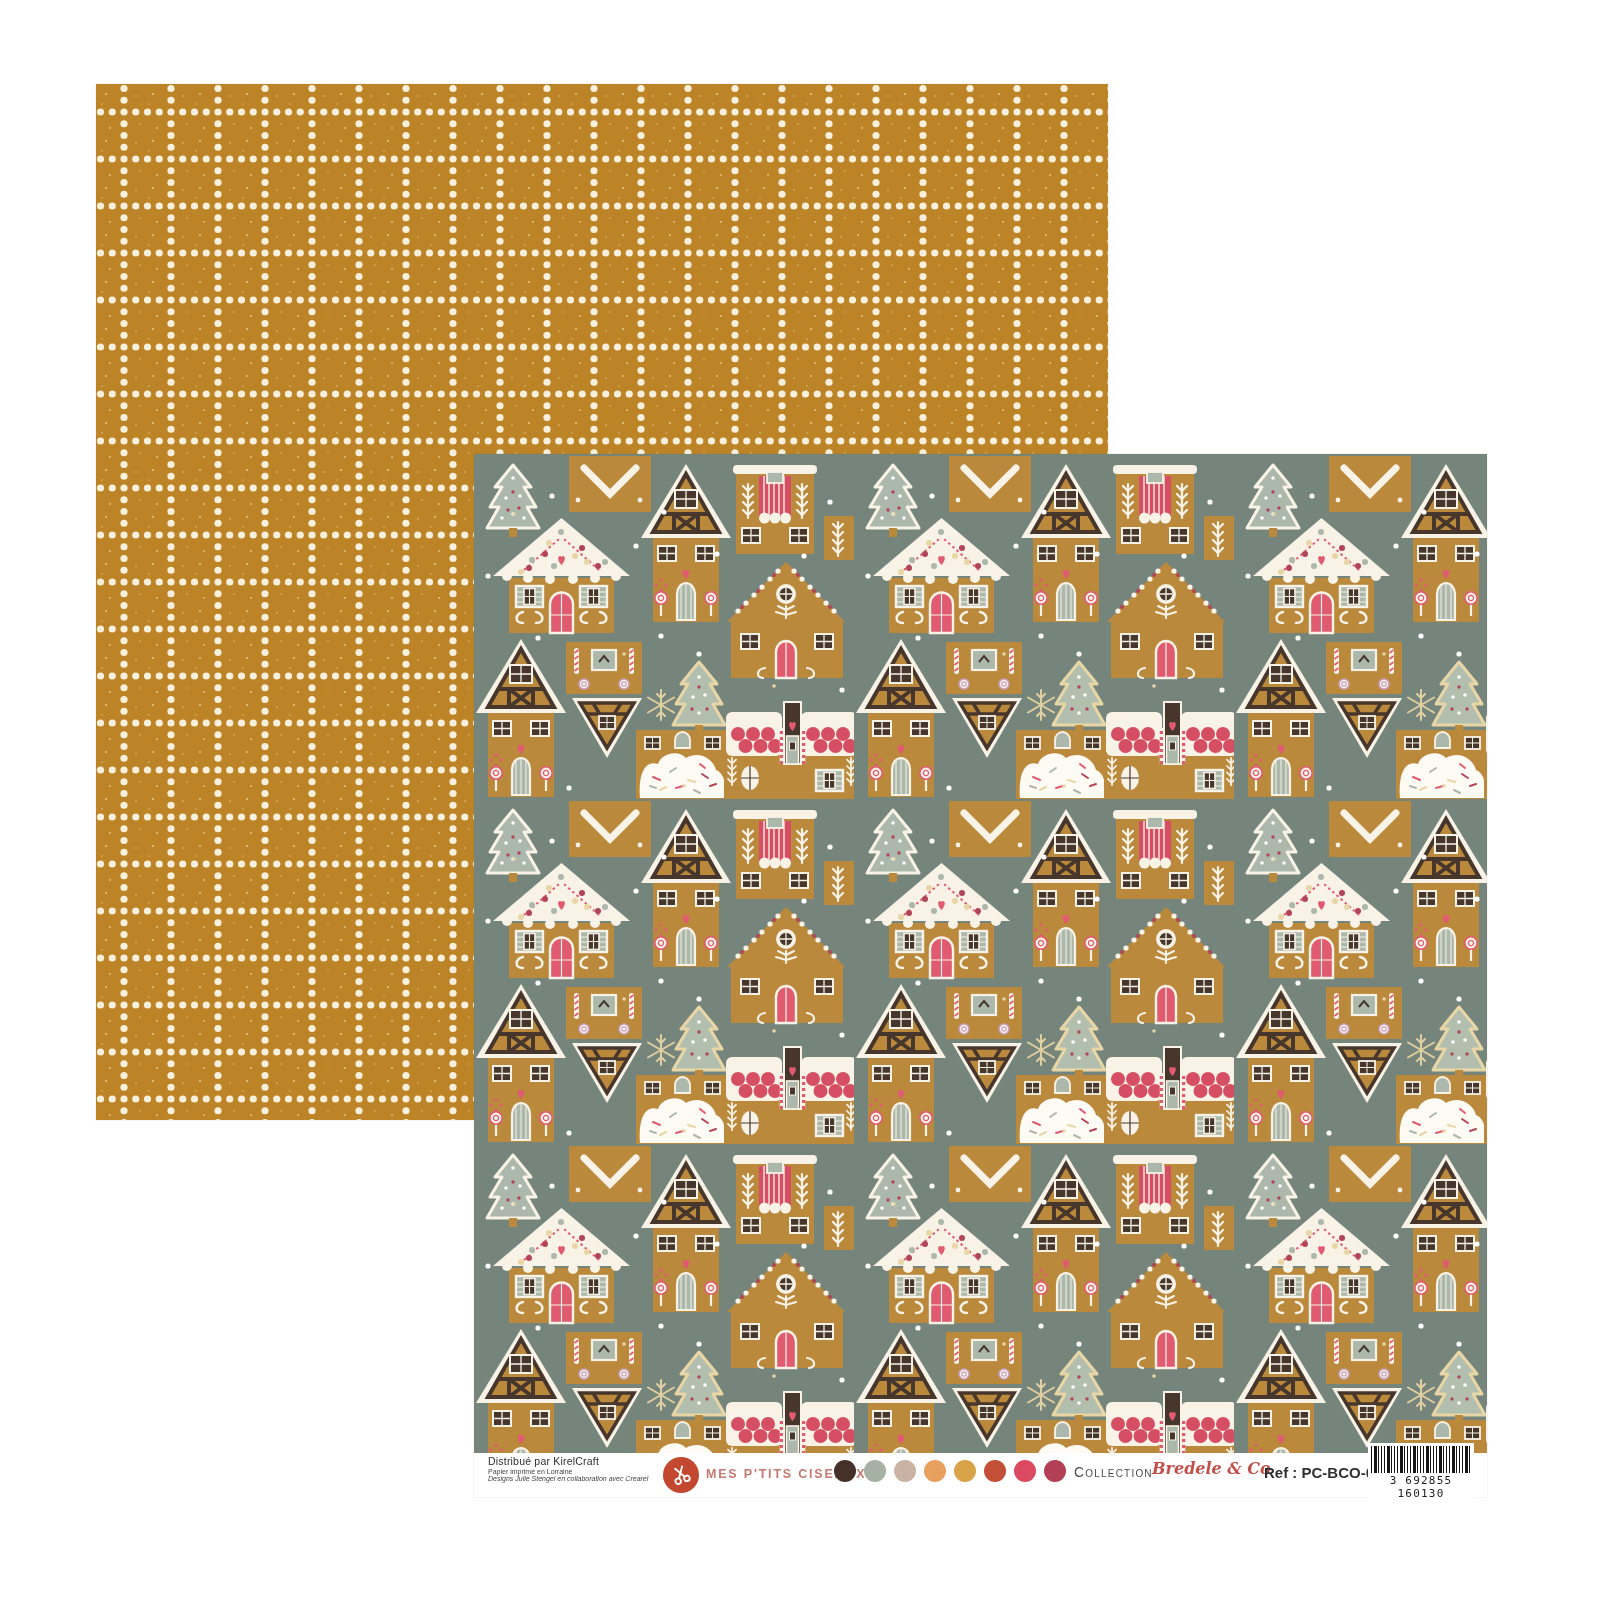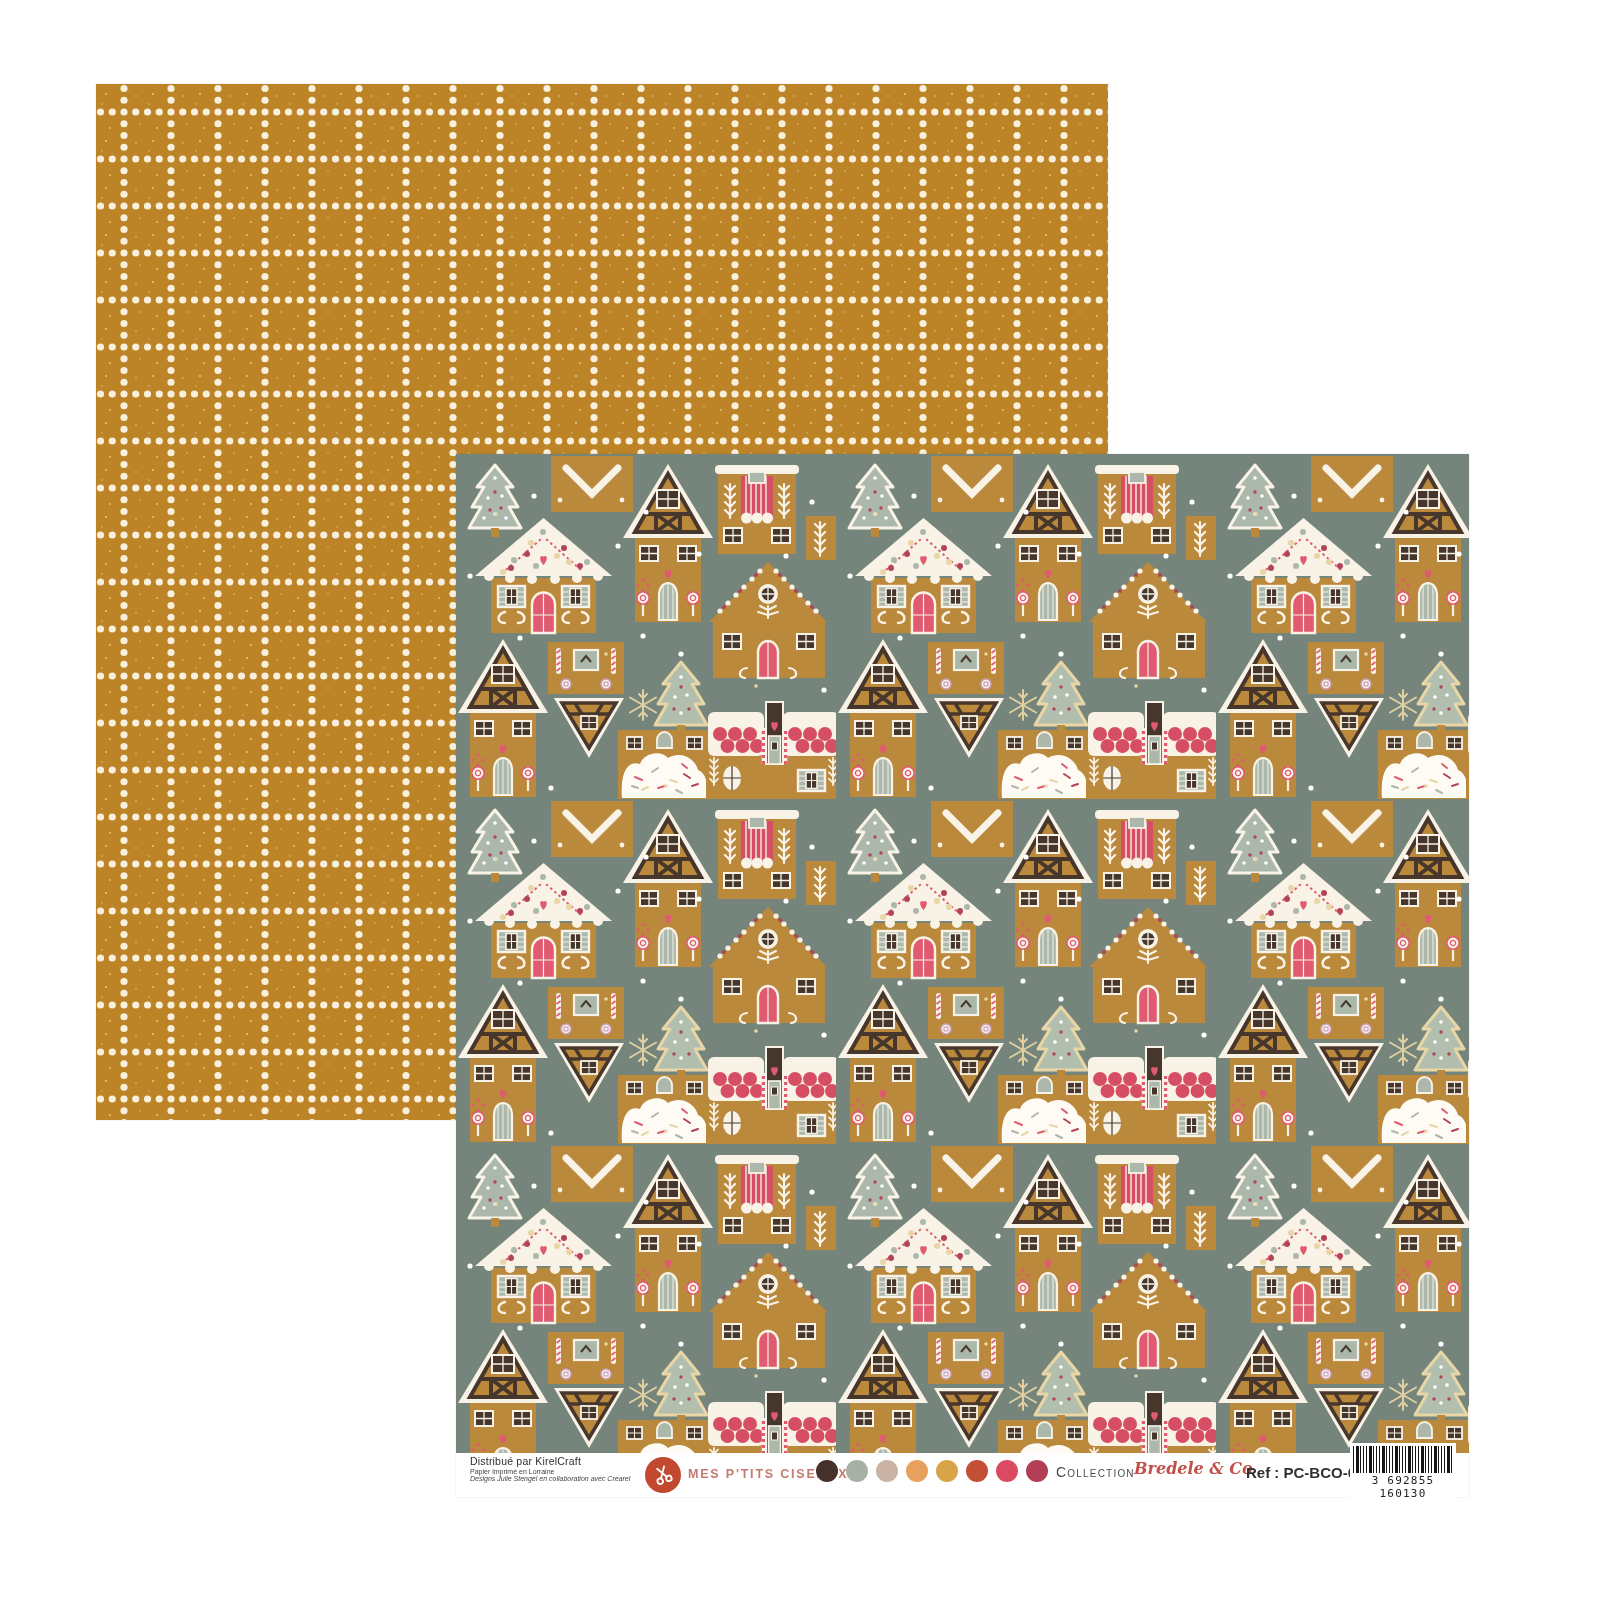--- a/index.html
+++ b/index.html
@@ -2,21 +2,21 @@
 <html><head>
 <meta charset="utf-8">
 <style>
   html,body{margin:0;padding:0;}
   body{
     width:1600px;height:1600px;position:relative;background:#ffffff;
     font-family:"Liberation Sans", sans-serif;overflow:hidden;
   }
   .sheet{position:absolute;box-shadow:0 0 0 1px rgba(0,0,0,0.04);}
   .back-sheet{left:96px;top:84px;width:1012px;height:1036px;background:#bc8427;}
-  .front-sheet{left:456px;top:454px;width:1013px;height:1043px;background:#fdba74;}
+  .front-sheet{left:474px;top:454px;width:1013px;height:1043px;background:#fdba74;}
   .pattern-area{position:absolute;left:0;top:0;width:1013px;height:999px;overflow:hidden;}
   .footer-strip{position:absolute;left:0;top:999px;width:1013px;height:44px;background:#ffffff;}
 
   .credits{position:absolute;left:14px;top:2px;color:#3a3a3a;}
   .credits .l1{font-size:10.5px;color:#2f2f2f;letter-spacing:.2px;margin-bottom:1px;}
   .credits .l2{font-size:7px;color:#444;}
   .credits .l3{font-size:7px;color:#444;font-style:italic;}
 
   .logo{position:absolute;left:189px;top:4px;width:36px;height:36px;border-radius:50%;
         display:flex;align-items:center;justify-content:center;}

